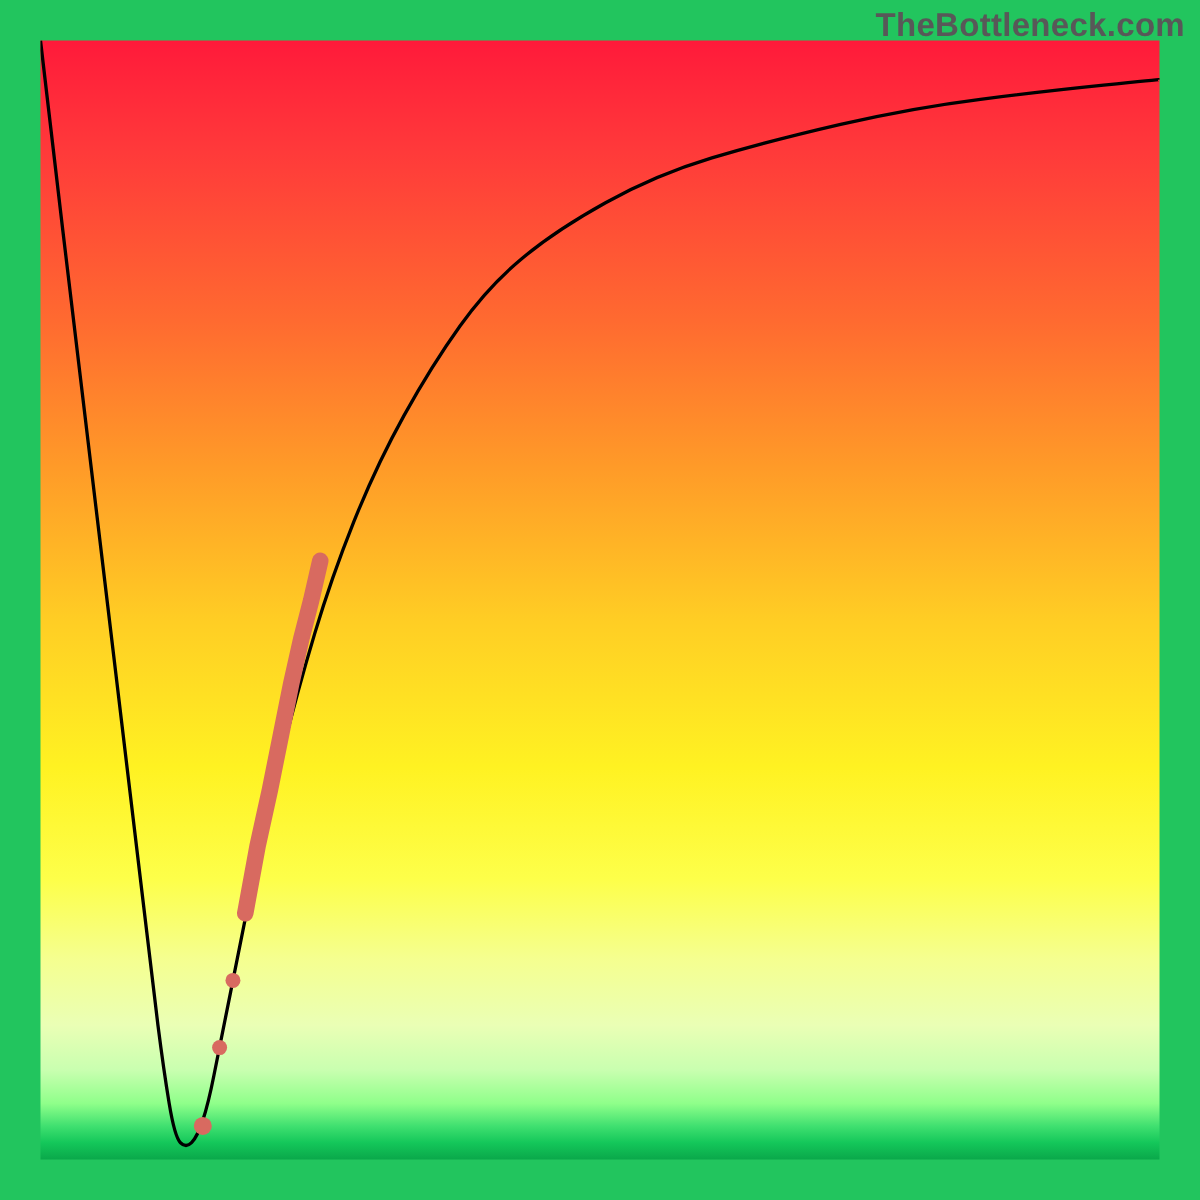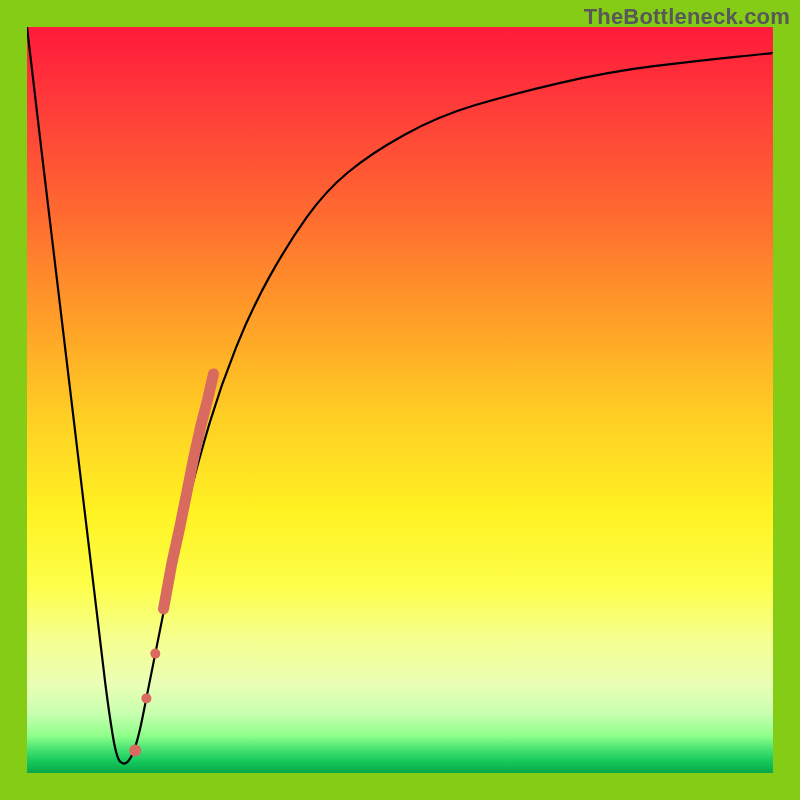--- a/index.html
+++ b/index.html
@@ -8,21 +8,21 @@
     width: 800px;
     height: 800px;
     overflow: hidden;
     background: #000;
     font-family: Arial, Helvetica, sans-serif;
   }
   .frame {
     position: absolute;
     left: 0; top: 0;
     width: 800px; height: 800px;
-    background: #84cc16;
+    background: #22c55e;
   }
   .plot {
     position: absolute;
     left: 27px;
     top: 27px;
     width: 746px;
     height: 746px;
     background: linear-gradient(
       to bottom,
       #ff1a3a 0%,

